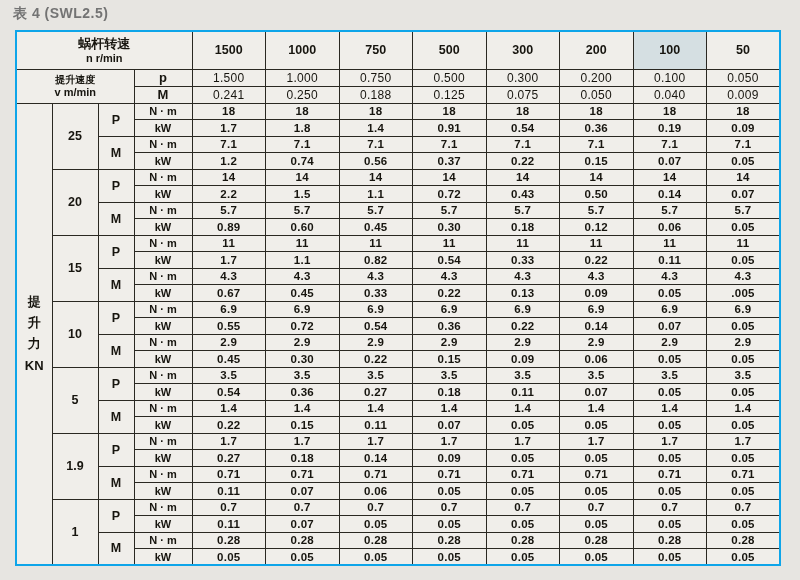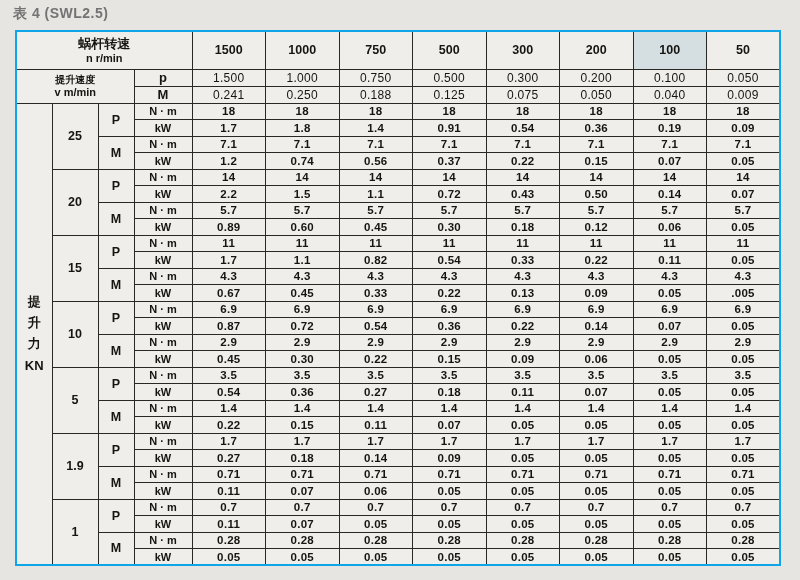--- a/index.html
+++ b/index.html
@@ -267,21 +267,21 @@
         <td class="val-cell">6.9</td>
         <td class="val-cell">6.9</td>
         <td class="val-cell">6.9</td>
         <td class="val-cell">6.9</td>
         <td class="val-cell">6.9</td>
         <td class="val-cell">6.9</td>
         <td class="val-cell">6.9</td>
       </tr>
       <tr>
         <td class="unit-cell">kW</td>
-        <td class="val-cell">0.87</td>
+        <td class="val-cell">0.55</td>
         <td class="val-cell">0.72</td>
         <td class="val-cell">0.54</td>
         <td class="val-cell">0.36</td>
         <td class="val-cell">0.22</td>
         <td class="val-cell">0.14</td>
         <td class="val-cell">0.07</td>
         <td class="val-cell">0.05</td>
       </tr>
       <tr>
         <td class="pm-cell" rowspan="2">M</td>

